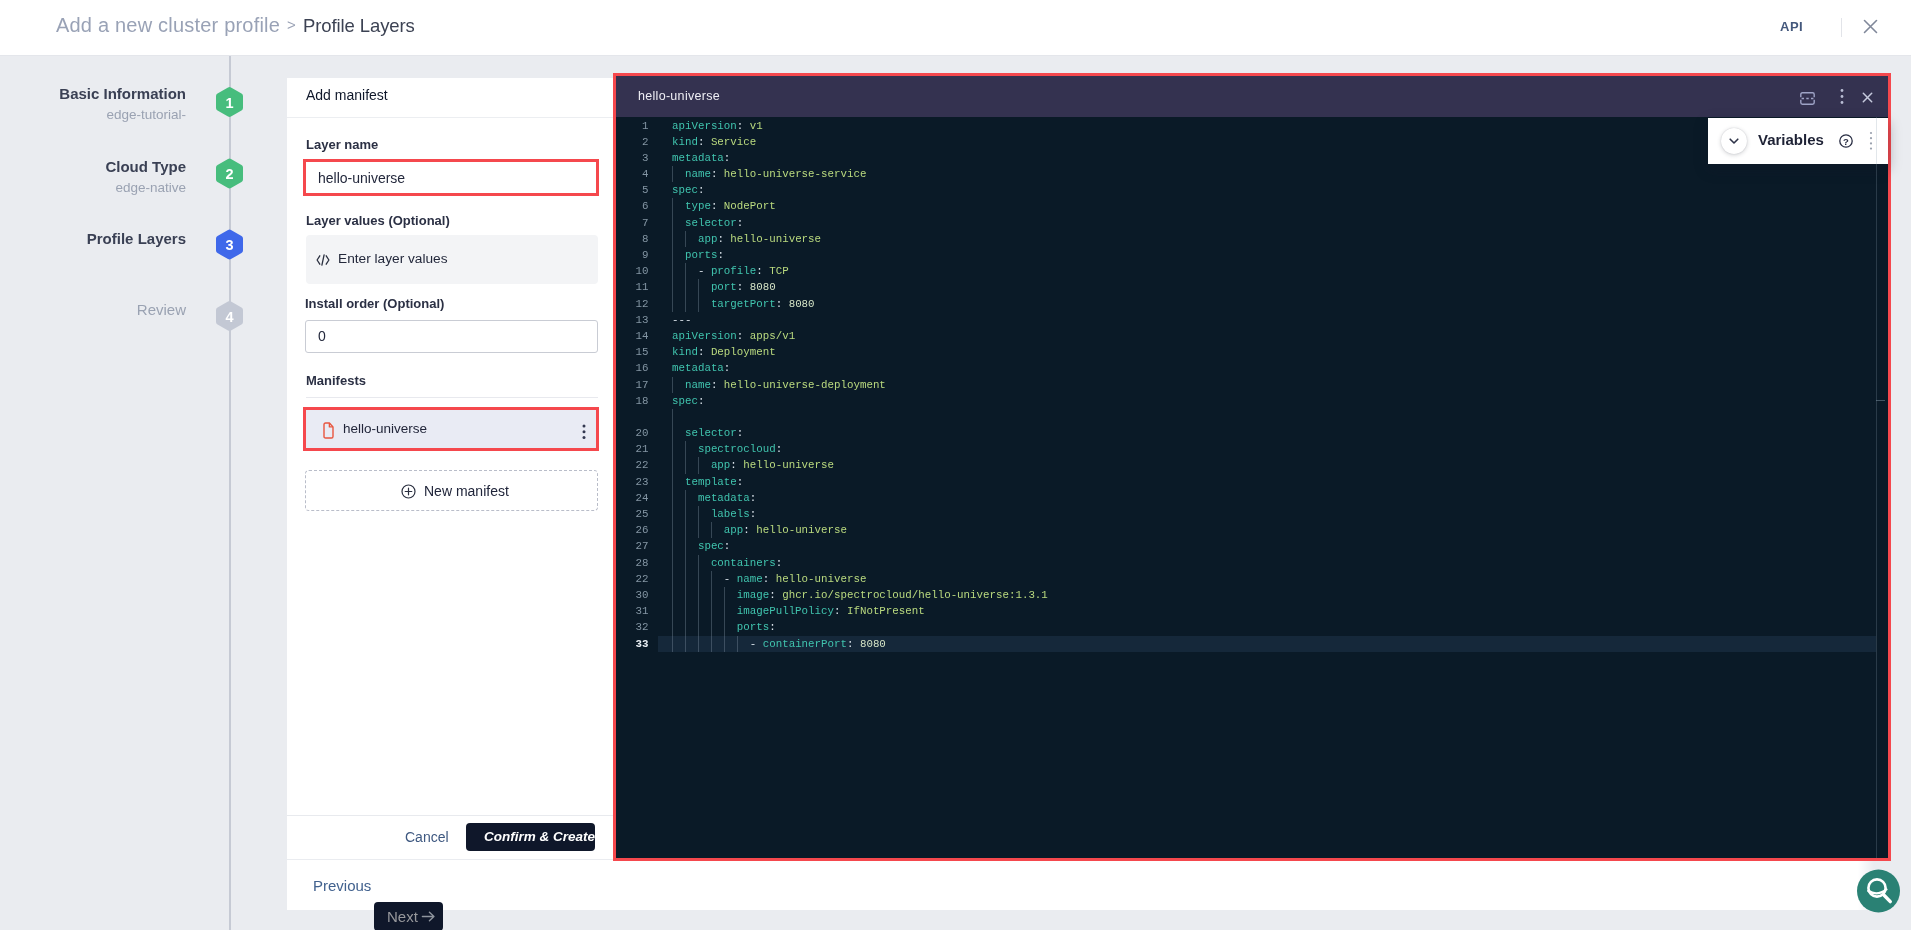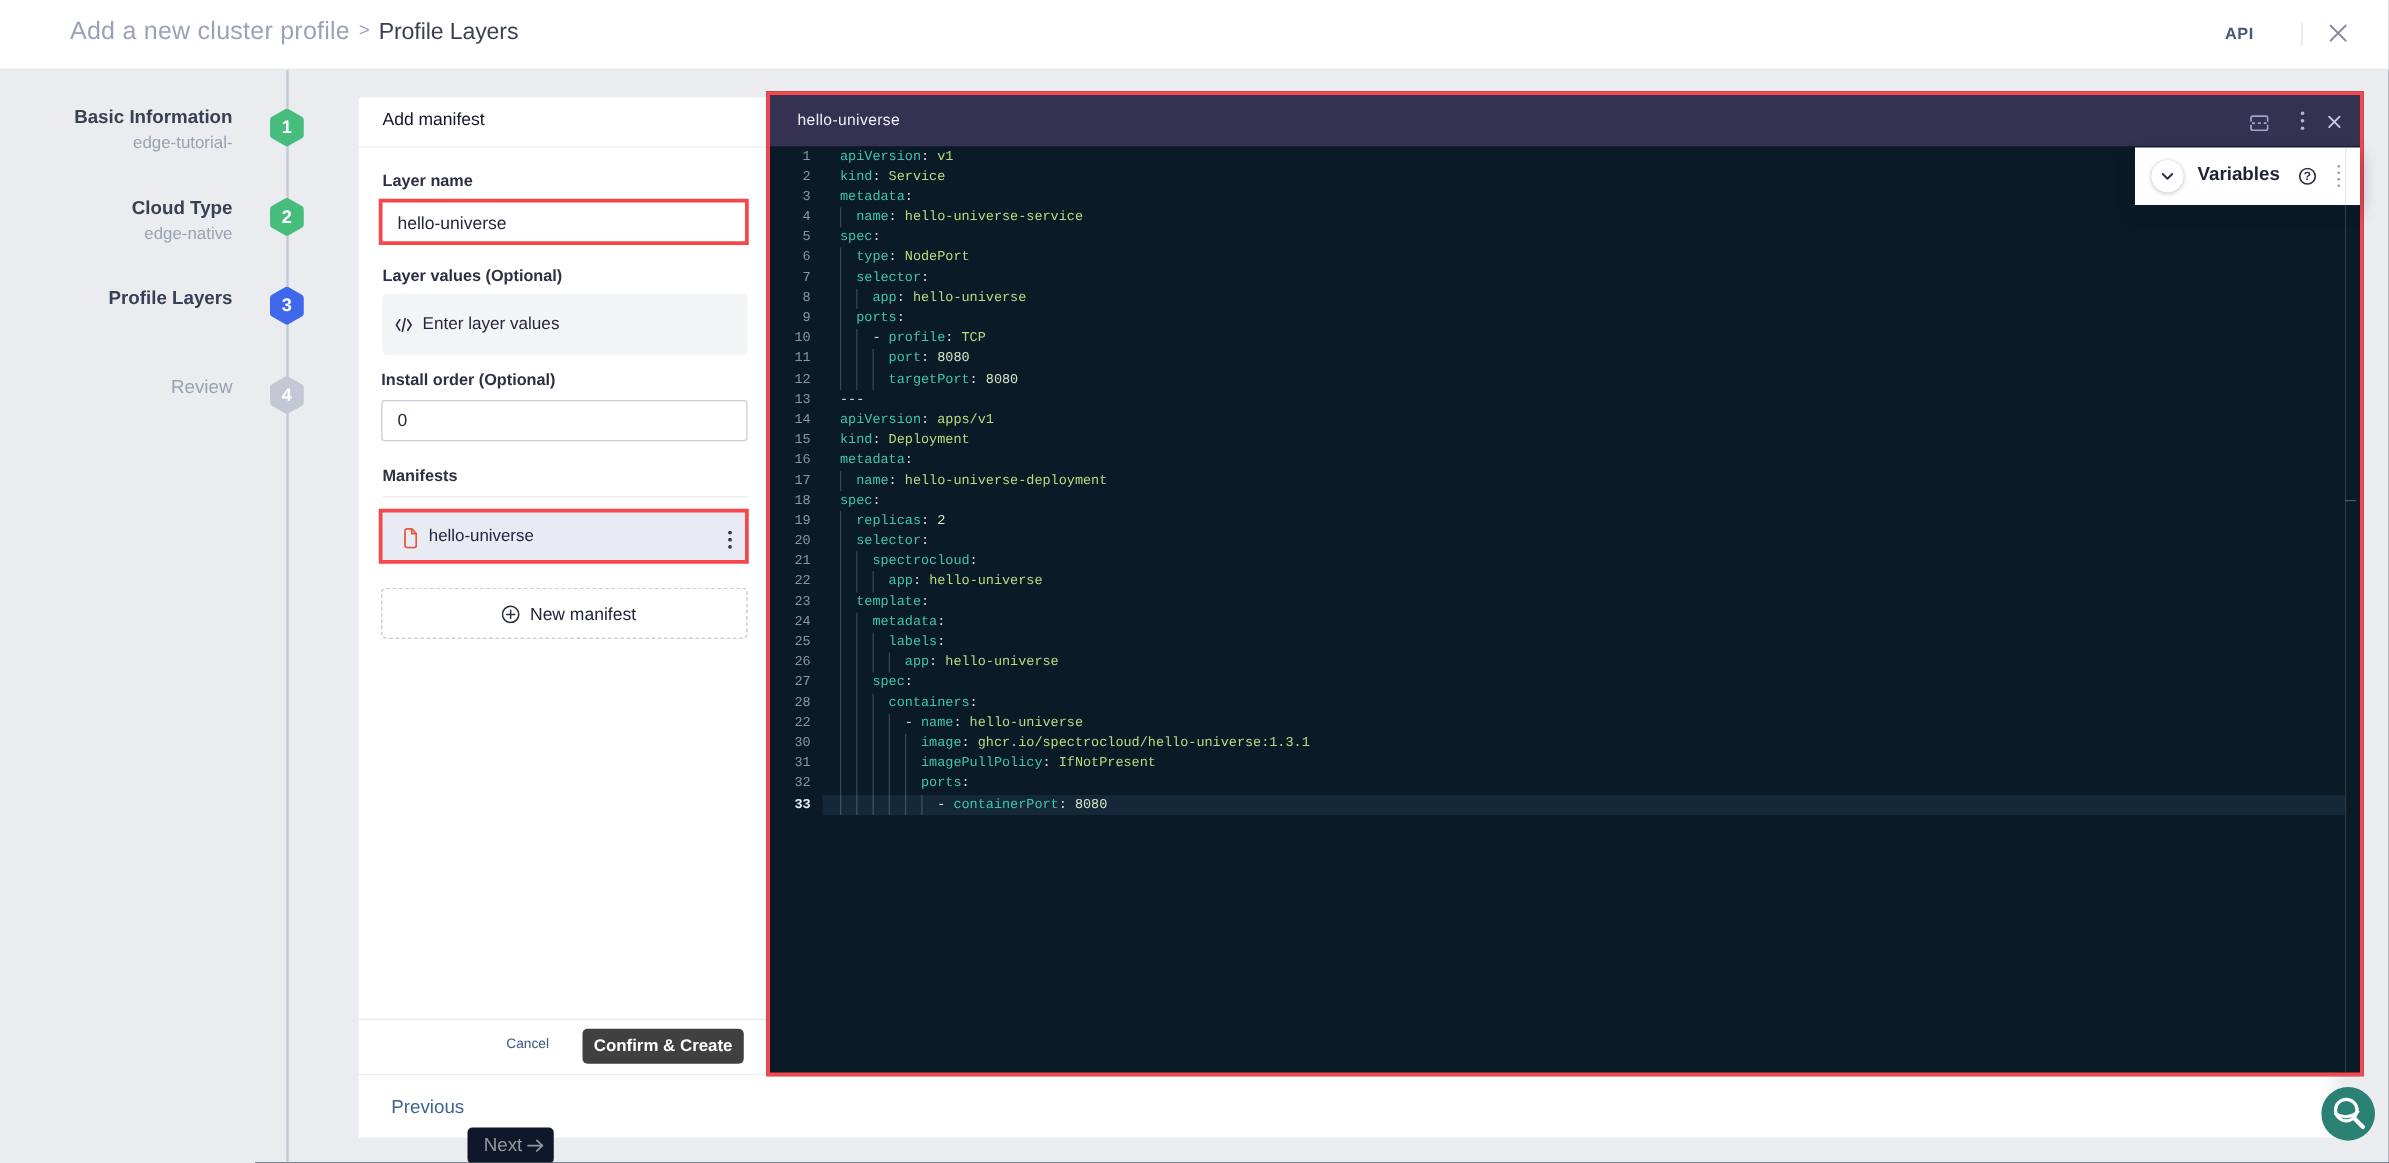--- a/index.html
+++ b/index.html
@@ -30,22 +30,22 @@
 #lvbox { position:absolute; left:306px; top:235px; width:292px; height:49px; background:#f3f4f6; border-radius:4px; }
 #lvbox .txt { position:absolute; left:32px; top:16px; font-size:13.7px; color:#23283b; }
 #inporder { position:absolute; left:305px; top:320px; width:293px; height:33px; background:#fff; border:1px solid #c9ccd4; border-radius:3px; }
 #inporder span { position:absolute; left:12px; top:7px; font-size:14px; color:#23283c; }
 #mdiv { position:absolute; left:306px; top:397px; width:292px; height:1px; background:#e8e9ee; }
 #manitem { position:absolute; left:303px; top:407px; width:296px; height:44px; border:3px solid #f5484d; background:#e9ebf4; }
 #manitem .txt { position:absolute; left:37px; top:11px; font-size:13.5px; color:#22263a; }
 #newman { position:absolute; left:305px; top:470px; width:293px; height:41px; border:1px dashed #b9bdc9; border-radius:4px; }
 #newman .txt { position:absolute; left:118px; top:12px; font-size:14px; color:#20253a; }
 #fdiv { position:absolute; left:287px; top:815px; width:326px; height:1px; background:#e8eaee; }
-#cancel { position:absolute; left:405px; top:829px; font-size:11px; color:#3e5880; }
-#confirm { position:absolute; left:466px; top:823px; width:129px; height:28px; background:#404040; border-radius:4px; color:#fff; font-size:13.5px; font-weight:bold; text-align:center; line-height:28px; }
+#cancel { position:absolute; left:405px; top:829px; font-size:14px; color:#3e5880; }
+#confirm { position:absolute; left:466px; top:823px; width:129px; height:28px; background:#0f172a; border-radius:4px; color:#fff; font-size:13.5px; font-weight:bold; text-align:right; line-height:28px;font-style:italic; }
 
 
 #bstrip { position:absolute; left:287px; top:860px; width:1571px; height:50px; background:#fff; }
 #bfade { position:absolute; left:1858px; top:860px; width:16px; height:50px; background:linear-gradient(to right,#ffffff,rgba(255,255,255,0)); }
 #prev { position:absolute; left:313px; top:877px; font-size:15px; color:#41618e; }
 #nextchip { position:absolute; left:374px; top:902px; width:69px; height:29px; background:#0f172a; border-radius:4px; }
 #nextchip .t { position:absolute; left:13px; top:6px; font-size:15px; color:#97989c; }
 
 
 #editor { position:absolute; left:613px; top:73px; width:1278px; height:788px; border:3px solid #f5484d; background:#0a1a27; }
@@ -166,21 +166,20 @@
 <div class="row" style="top:247.02px"><span class="ln">9</span><span class="ct">&nbsp;&nbsp;<span class="k">ports</span><span class="p">:</span></span></div>
 <div class="row" style="top:263.21px"><span class="ln">10</span><span class="ct">&nbsp;&nbsp;&nbsp;&nbsp;<span class="p">- </span><span class="k">profile</span><span class="p">:</span><span class="s"> TCP</span></span></div>
 <div class="row" style="top:279.40px"><span class="ln">11</span><span class="ct">&nbsp;&nbsp;&nbsp;&nbsp;&nbsp;&nbsp;<span class="k">port</span><span class="p">:</span><span class="n"> 8080</span></span></div>
 <div class="row" style="top:295.59px"><span class="ln">12</span><span class="ct">&nbsp;&nbsp;&nbsp;&nbsp;&nbsp;&nbsp;<span class="k">targetPort</span><span class="p">:</span><span class="n"> 8080</span></span></div>
 <div class="row" style="top:311.78px"><span class="ln">13</span><span class="ct"><span class="p">---</span></span></div>
 <div class="row" style="top:327.97px"><span class="ln">14</span><span class="ct"><span class="k">apiVersion</span><span class="p">:</span><span class="s"> apps/v1</span></span></div>
 <div class="row" style="top:344.16px"><span class="ln">15</span><span class="ct"><span class="k">kind</span><span class="p">:</span><span class="s"> Deployment</span></span></div>
 <div class="row" style="top:360.35px"><span class="ln">16</span><span class="ct"><span class="k">metadata</span><span class="p">:</span></span></div>
 <div class="row" style="top:376.54px"><span class="ln">17</span><span class="ct">&nbsp;&nbsp;<span class="k">name</span><span class="p">:</span><span class="s"> hello-universe-deployment</span></span></div>
 <div class="row" style="top:392.73px"><span class="ln">18</span><span class="ct"><span class="k">spec</span><span class="p">:</span></span></div>
-<div class="row" style="top:408.92px"><span class="ln">19</span><span class="ct">&nbsp;&nbsp;<span class="k">replicas</span><span class="p">:</span><span class="n"> 2</span></span></div>
 <div class="row" style="top:425.11px"><span class="ln">20</span><span class="ct">&nbsp;&nbsp;<span class="k">selector</span><span class="p">:</span></span></div>
 <div class="row" style="top:441.30px"><span class="ln">21</span><span class="ct">&nbsp;&nbsp;&nbsp;&nbsp;<span class="k">spectrocloud</span><span class="p">:</span></span></div>
 <div class="row" style="top:457.49px"><span class="ln">22</span><span class="ct">&nbsp;&nbsp;&nbsp;&nbsp;&nbsp;&nbsp;<span class="k">app</span><span class="p">:</span><span class="s"> hello-universe</span></span></div>
 <div class="row" style="top:473.68px"><span class="ln">23</span><span class="ct">&nbsp;&nbsp;<span class="k">template</span><span class="p">:</span></span></div>
 <div class="row" style="top:489.87px"><span class="ln">24</span><span class="ct">&nbsp;&nbsp;&nbsp;&nbsp;<span class="k">metadata</span><span class="p">:</span></span></div>
 <div class="row" style="top:506.06px"><span class="ln">25</span><span class="ct">&nbsp;&nbsp;&nbsp;&nbsp;&nbsp;&nbsp;<span class="k">labels</span><span class="p">:</span></span></div>
 <div class="row" style="top:522.25px"><span class="ln">26</span><span class="ct">&nbsp;&nbsp;&nbsp;&nbsp;&nbsp;&nbsp;&nbsp;&nbsp;<span class="k">app</span><span class="p">:</span><span class="s"> hello-universe</span></span></div>
 <div class="row" style="top:538.44px"><span class="ln">27</span><span class="ct">&nbsp;&nbsp;&nbsp;&nbsp;<span class="k">spec</span><span class="p">:</span></span></div>
 <div class="row" style="top:554.63px"><span class="ln">28</span><span class="ct">&nbsp;&nbsp;&nbsp;&nbsp;&nbsp;&nbsp;<span class="k">containers</span><span class="p">:</span></span></div>
 <div class="row" style="top:570.82px"><span class="ln">22</span><span class="ct">&nbsp;&nbsp;&nbsp;&nbsp;&nbsp;&nbsp;&nbsp;&nbsp;<span class="p">- </span><span class="k">name</span><span class="p">:</span><span class="s"> hello-universe</span></span></div>

